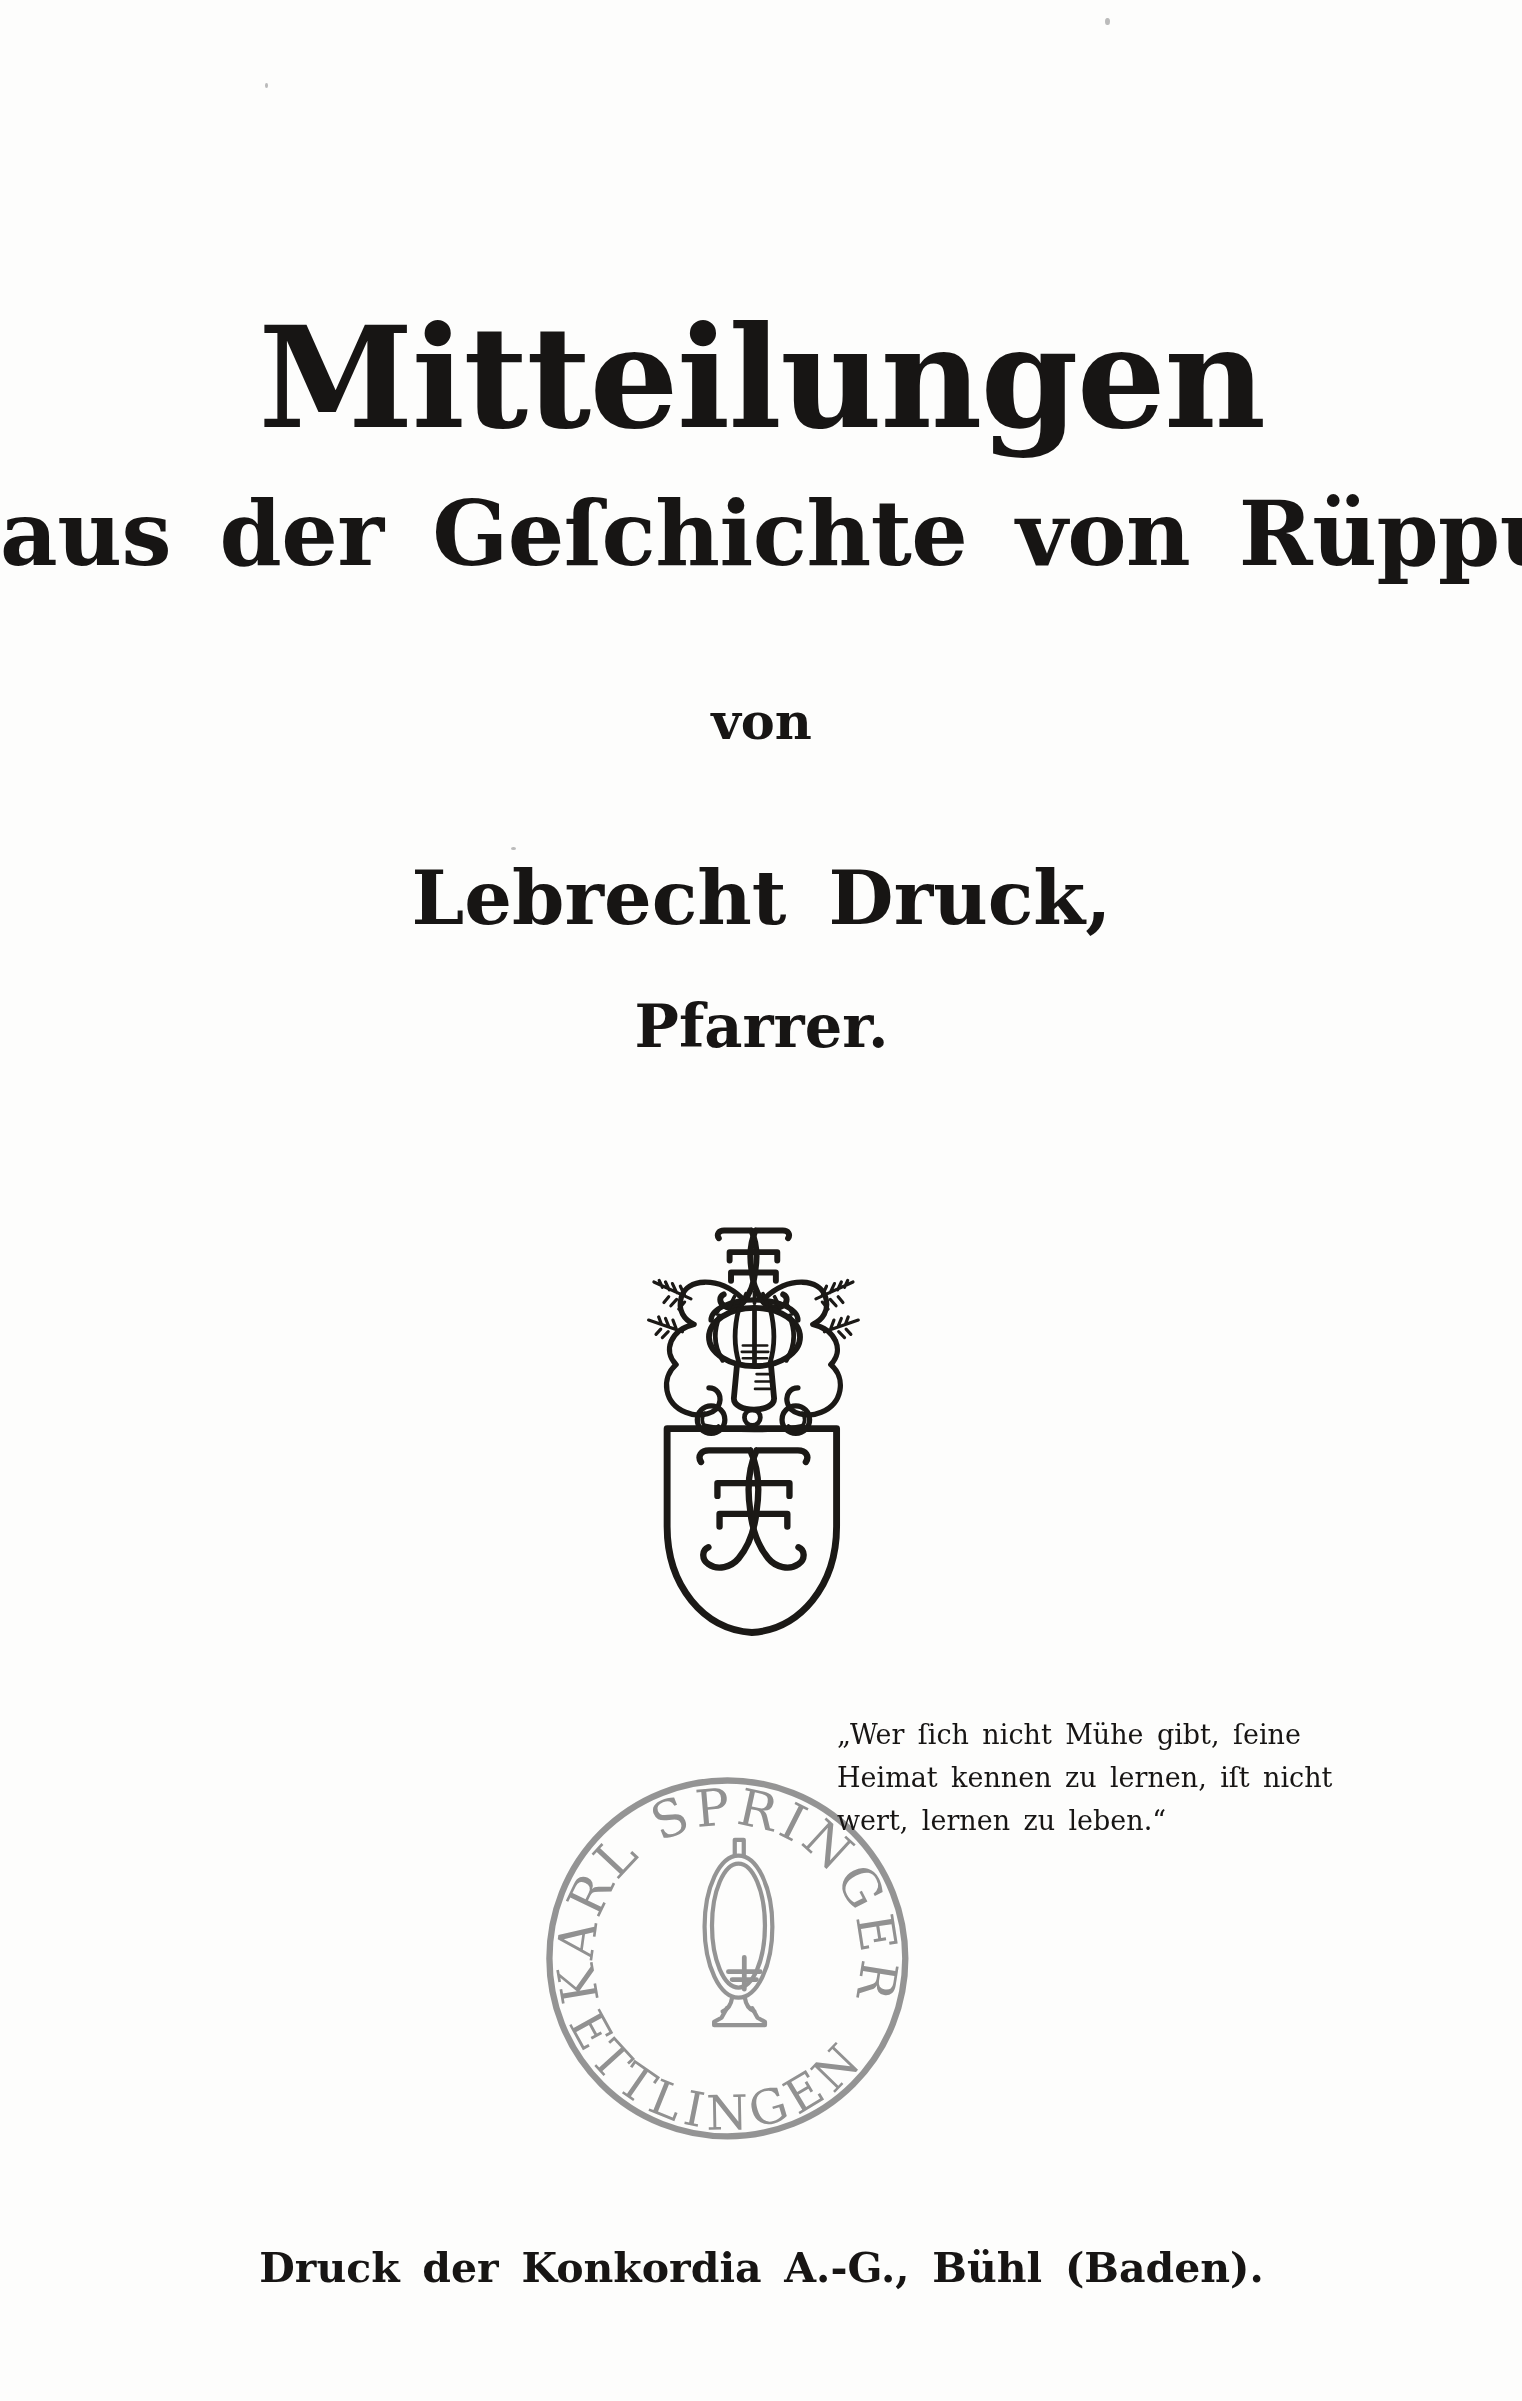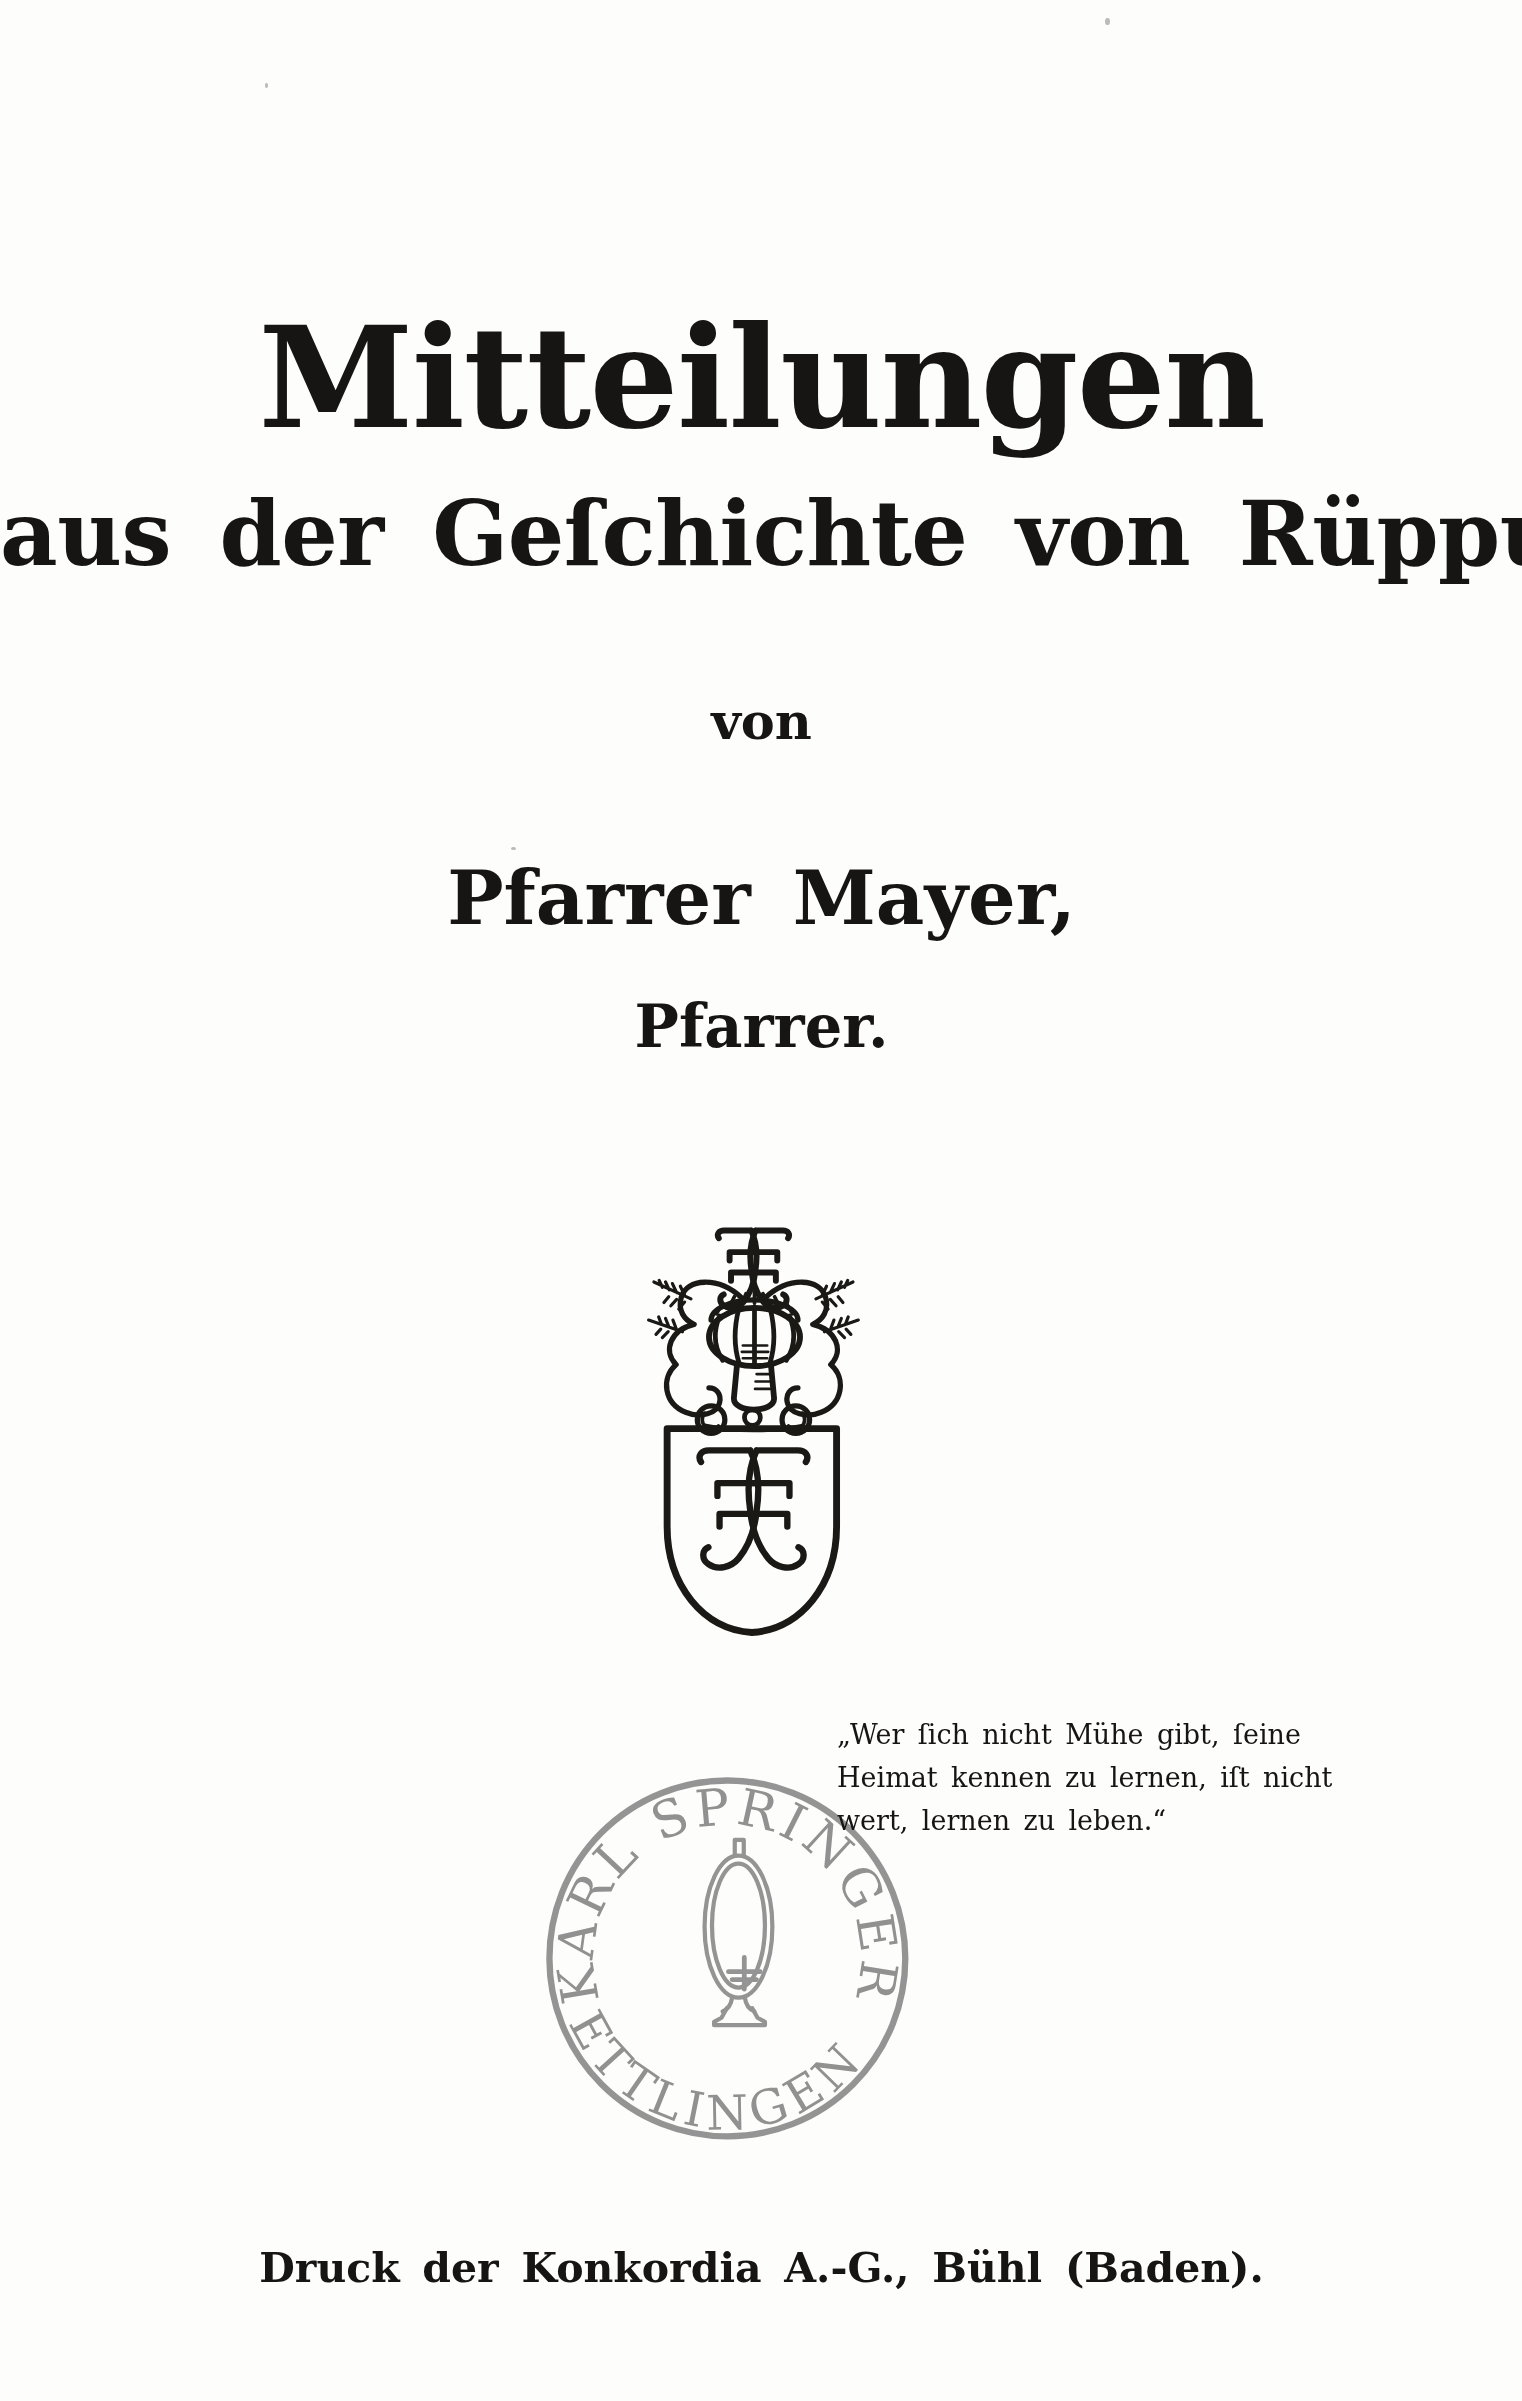--- a/index.html
+++ b/index.html
@@ -70,21 +70,21 @@
 <body>
 
 <div class="page">
 
   <div class="centered page-title">Mitteilungen</div>
 
   <div class="centered page-subtitle">aus der Geſchichte von Rüppurr</div>
 
   <div class="centered byline-prefix">von</div>
 
-  <div class="centered author-name">Pfarrer Mayer,</div>
+  <div class="centered author-name">Lebrecht Druck,</div>
 
   <div class="centered author-role">Pfarrer.</div>
 
   <svg class="crest-svg" width="233" height="466" viewBox="0 0 440 880">
     <defs>
 
       <path id="comb" fill="none" stroke-linecap="round" stroke-linejoin="round" d="
         M 212 486 C 228 520 230 560 224 600 C 220 640 208 668 190 690
         M 212 486 L 134 486 C 119 486 112 497 119 508
         M 222 548 L 150 548 L 150 572

